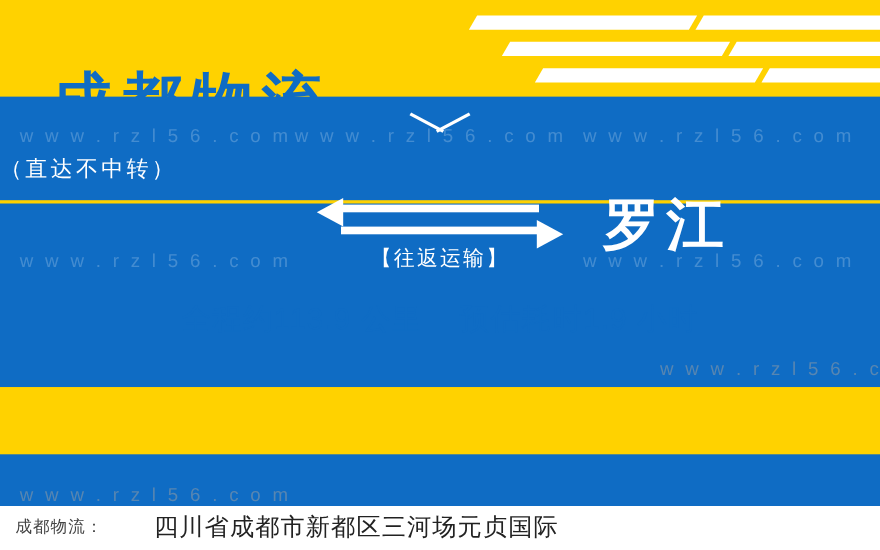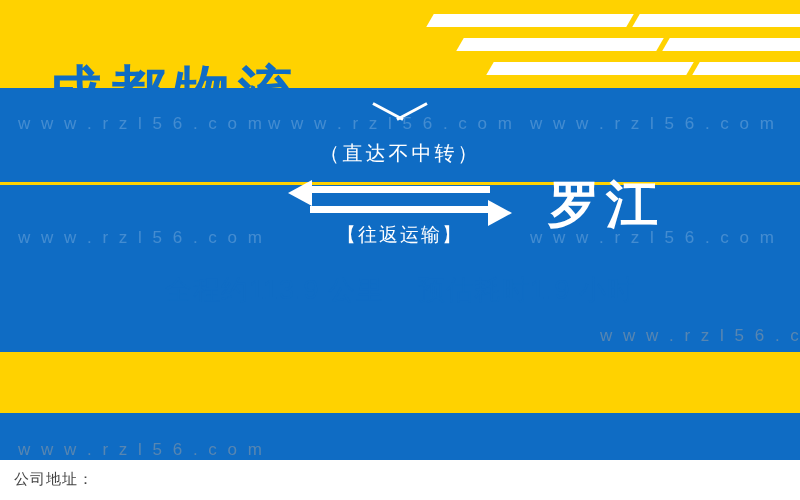--- a/index.html
+++ b/index.html
@@ -114,21 +114,20 @@
     font-size: 52px;
     color: #ffffff;
     letter-spacing: 6px;
     white-space: nowrap;
     font-weight: bold;
   }
   .mid-note-top {
     position: absolute;
     left: 0; top: 140px;
     width: 800px;
-    text-align: center;
     color: #ffffff;
     font-size: 20px;
     letter-spacing: 3px;
   }
   .mid-note-bottom {
     position: absolute;
     left: 0; top: 222px;
     width: 800px;
     text-align: center;
     color: #ffffff;
@@ -299,14 +298,15 @@
   </div>
 
   <div class="mid-note-bottom">【往返运输】</div>
 
   <div class="strip-text">
     <span>全程约113.9 公里</span><span class="gap"></span><span>预估耗时1.9 小时</span>
   </div>
 
 
   <div class="footer"></div>
-  <div class="footer-label">公司地址：</div>
+  <div class="footer-label">成都物流：</div>
+  <div class="footer-address">四川省成都市新都区三河场元贞国际</div>
 </div>
 
 </body></html>

